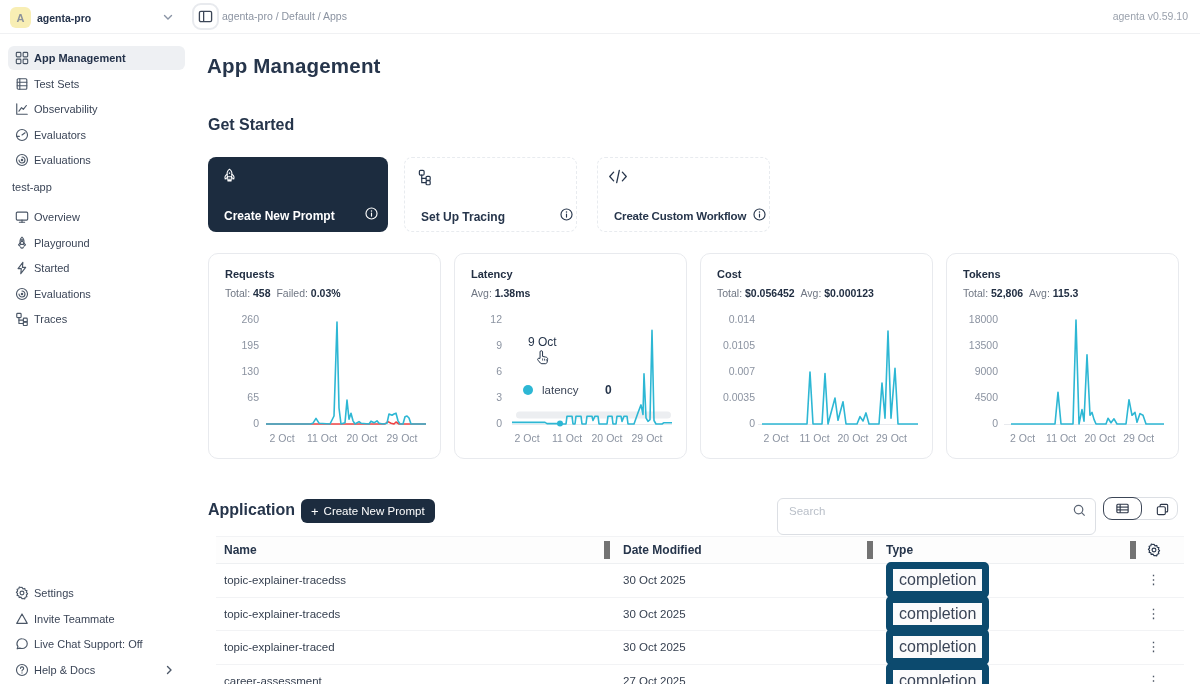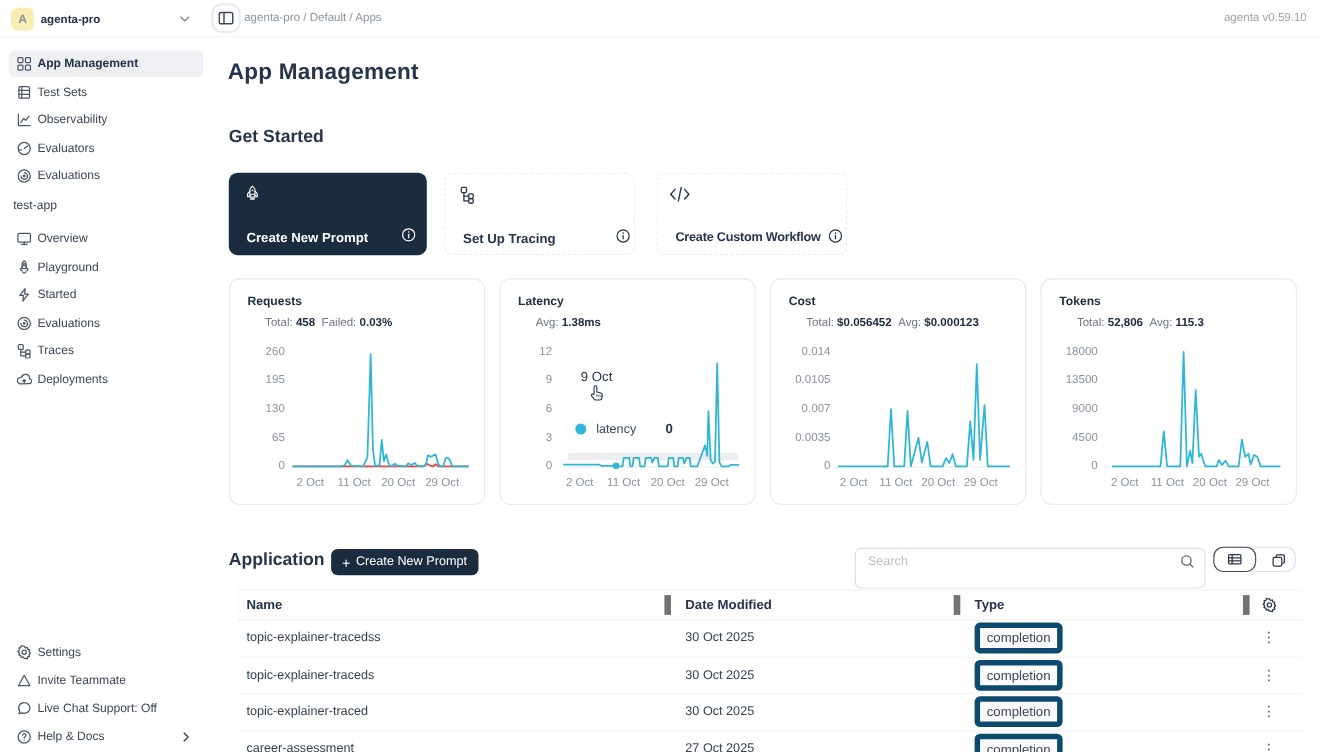--- a/index.html
+++ b/index.html
@@ -39,21 +39,21 @@
 .tcard .lbl { position:absolute; left:16px; top:51.5px; font-size:12px; font-weight:600; white-space:nowrap; }
 .tcard .info { position:absolute; top:50px; }
 #tc1 { left:208px; width:180px; background:#1c2c3f; color:#fff; }
 #tc2 { left:404px; width:173px; border:1px dashed #e8ebef; background:#fff; color:#26354b; }
 #tc3 { left:597px; width:173px; border:1px dashed #e8ebef; background:#fff; color:#26354b; }
 
 
 .scard { position:absolute; top:253px; width:233px; height:206px; border:1px solid #e8eaee;
   border-radius:10px; background:#fff; }
 .scard .t { position:absolute; left:16px; top:14px; font-size:11px; font-weight:700; color:#222f43; }
-.scard .sub { position:absolute; left:16px; top:33px; font-size:10.5px; color:#6f7683;margin-left:16px; }
+.scard .sub { position:absolute; left:16px; top:33px; font-size:10.5px; color:#6f7683; }
 .scard .sub b { color:#222f43; font-weight:700; }
 .chart { position:absolute; left:0px; top:52px; }
 
 
 #apph { position:absolute; left:208px; top:501px; font-size:16px; font-weight:600; color:#26354b; }
 #newbtn { position:absolute; left:301px; top:499px; height:24px; padding:0 10px; background:#1c2c3f;
   color:#fff; font-size:11.5px; border-radius:6px; display:flex; align-items:center; gap:5px; }
 #search { position:absolute; left:777px; top:498px; width:319px; height:37px; border:1px solid #dcdfe4;
   border-radius:6px; background:#fff; }
 #search .ph { position:absolute; left:11px; top:6px; font-size:11.5px; color:#b9bfc8; }
@@ -68,22 +68,22 @@
 #table { position:absolute; left:216px; top:536px; width:968px; }
 .th { display:flex; height:28px; border-top:1px solid #f2f3f5; border-bottom:1px solid #eef0f2;
   font-size:12px; font-weight:600; color:#26354b; align-items:center; background:#fdfdfd;}
 .tr { display:flex; height:33.5px; border-bottom:1px solid #f2f3f5; font-size:11.5px; color:#374151;
   align-items:center; }
 .c1 { width:394px; padding-left:8px; }
 .c2 { width:263px; padding-left:13px; }
 .c3 { width:263px; padding-left:13px; }
 .c4 { width:48px; display:flex; align-items:center; padding-left:11px; }
 .th .c1, .th .c2, .th .c3 { border-right:6px solid #737373; height:18px; display:flex; align-items:center; }
-.tag { display:inline-block; border:5px solid #0c4a6e; border-radius:5px; background:#fbfbfc;
-  padding:2px 6px; font-size:12px; color:#3b4557; }
+.tag { display:inline-block; border:7px solid #0c4a6e; border-radius:5px; background:#fbfbfc;
+  padding:2px 6px; font-size:16px; color:#3b4557; }
 .dots { color:#4b5563; font-size:13px; letter-spacing:0; line-height:4px; text-align:center;}
 </style>
 </head>
 <body>
 
 <div id="topbar">
   <div id="ws">
     <div class="avatar">A</div>
     <div class="name">agenta-pro</div>
   </div>
@@ -177,27 +177,20 @@
     </div>
     <div class="mi" style="top:273px">
       <svg width="14" height="14" viewBox="0 0 16 16" fill="none" stroke="currentColor" stroke-width="1.3" stroke-linecap="round" stroke-linejoin="round">
         <rect x="2" y="1.5" width="5" height="5" rx="1"></rect>
         <path d="M4.5 6.5 V13.2 H9.5"></path>
         <path d="M4.5 9.3 H9.5"></path>
         <rect x="9.5" y="7" width="4.5" height="4.5" rx="1"></rect>
         <rect x="9.5" y="11" width="4.5" height="4.5" rx="1"></rect>
       </svg>
       <span>Traces</span>
-    </div>
-    <div class="mi" style="top:298.5px">
-      <svg width="14" height="14" viewBox="0 0 16 16" fill="none" stroke="currentColor" stroke-width="1.3" stroke-linecap="round" stroke-linejoin="round">
-        <path d="M4.5 12.5 a3.4 3.4 0 1 1 .6-6.7 a4.4 4.4 0 0 1 8.6 1.3 a2.7 2.7 0 0 1 -.8 5.3 z"></path>
-        <path d="M8 11.5 V8.3 M6.6 9.6 L8 8.2 L9.4 9.6"></path>
-      </svg>
-      <span>Deployments</span>
     </div>
     <div class="mi" style="top:547px">
       <svg width="14" height="14" viewBox="0 0 16 16" fill="none" stroke="currentColor" stroke-width="1.3" stroke-linecap="round" stroke-linejoin="round">
         <circle cx="8" cy="8" r="2.2"></circle>
         <path d="M8 1.6 l1.2 1.7 2-.5 .4 2 2 .5 -.6 2 1.4 1.5 -1.4 1.5 .6 2 -2 .5 -.4 2 -2-.5 L8 14.4 l-1.2-1.7 -2 .5 -.4-2 -2-.5 .6-2 L1.6 7.2 3 5.7 2.4 3.7 4.4 3.2 4.8 1.2 6.8 1.7 Z" stroke-linejoin="round"></path>
       </svg>
       <span>Settings</span>
     </div>
     <div class="mi" style="top:572.5px">
       <svg width="14" height="14" viewBox="0 0 16 16" fill="none" stroke="currentColor" stroke-width="1.3" stroke-linecap="round" stroke-linejoin="round">

